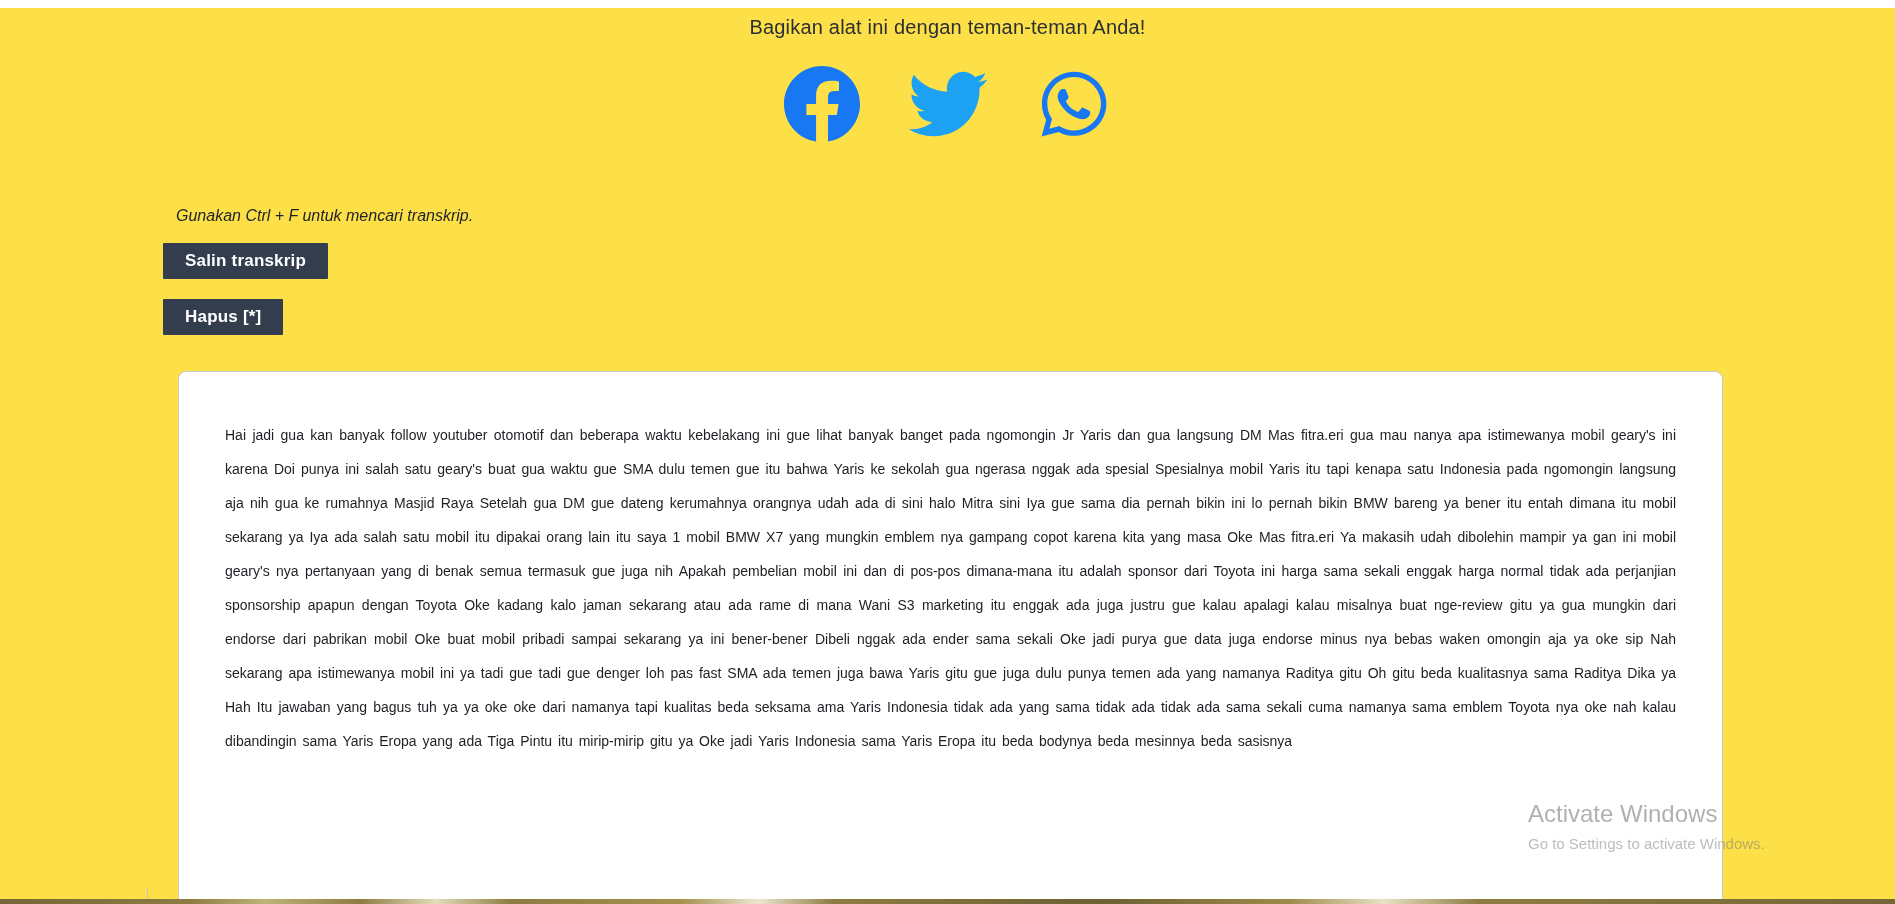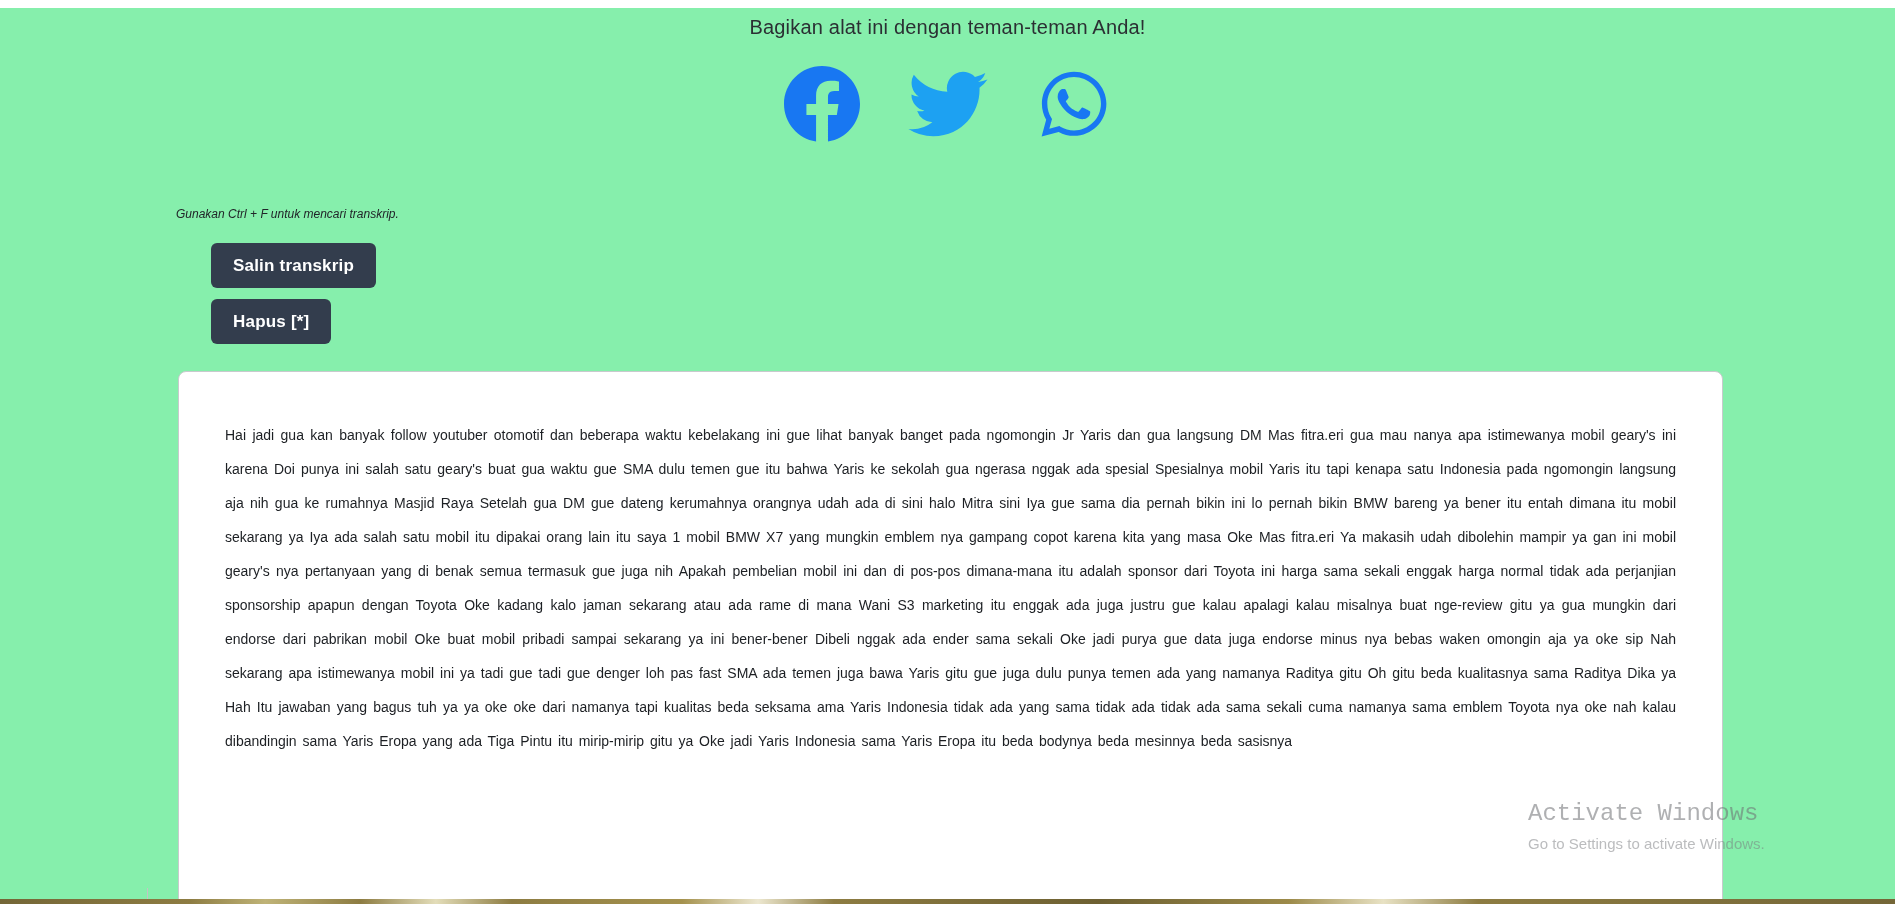--- a/index.html
+++ b/index.html
@@ -1,50 +1,50 @@
 <!DOCTYPE html>
 <html><head>
 <meta charset="utf-8">
 <style>
   html,body{margin:0;padding:0;background:#f1f1f2;}
   .screen{
     position:relative;width:1895px;height:904px;overflow:hidden;
-    background:#86efac;font-family:"Liberation Sans",sans-serif;color:#212529;
+    background:#fde047;font-family:"Liberation Sans",sans-serif;color:#212529;
   }
   .topband{position:absolute;top:0;left:0;width:100%;height:8px;background:#ffffff;}
   .share-heading{
     position:absolute;top:16px;left:0;width:100%;text-align:center;
     font-size:20px;color:#2b2f33;letter-spacing:.2px;
   }
   .social-row{
     position:absolute;top:64px;left:50%;transform:translateX(-50%);
     display:flex;align-items:center;gap:46px;height:84px;
   }
   .social-row a{display:flex;align-items:center;justify-content:center;width:80px;height:84px;}
   .note{
-    position:absolute;left:176px;top:207px;font-style:italic;font-size:12px;color:#212529;
+    position:absolute;left:176px;top:207px;font-style:italic;font-size:16px;color:#212529;
   }
   .btn{
     position:absolute;left:163px;background:#333d4d;color:#ffffff;border:none;
-    border-radius:6px;font-family:"Liberation Sans",sans-serif;font-weight:bold;
-    font-size:17px;padding:0 22px;height:45px;cursor:pointer;letter-spacing:.2px;margin-left:48px;
+    border-radius:1px;font-family:"Liberation Sans",sans-serif;font-weight:bold;
+    font-size:17px;padding:0 22px;height:36px;cursor:pointer;letter-spacing:.2px;
   }
   .btn-copy{top:243px;}
   .btn-del{top:299px;text-align:right;}
   .card{
     position:absolute;left:178px;top:371px;width:1545px;height:760px;
     background:#ffffff;border:1px solid #c8cacd;border-radius:8px;
     box-sizing:border-box;padding:46px 46px;
   }
   .transcript{
     font-size:14px;line-height:34px;color:#1c1f23;text-align:justify;
     margin:0;word-spacing:2px;
   }
   .watermark{position:absolute;left:1528px;top:800px;z-index:10;pointer-events:none;}
-  .watermark .wm1{font-size:24px;color:rgba(110,112,115,.55);line-height:28px;font-family:Liberation Mono, monospace;}
+  .watermark .wm1{font-size:24px;color:rgba(110,112,115,.55);line-height:28px;}
   .watermark .wm2{font-size:15px;color:rgba(120,122,125,.50);line-height:20px;margin-top:6px;text-align:center;}
   .belowfold-line{position:absolute;left:147px;top:888px;width:1px;height:11px;background:#c4c4c4;}
   .bottomstrip{
     position:absolute;left:0;bottom:0;width:100%;height:5px;
     background:linear-gradient(90deg,
       #746637 0%, #8d7c42 10%, #bfb377 14%, #8d7c42 19%, #e3ddb9 23%,
       #8d7c42 27%, #a5924e 36%, #ece7cf 40%, #8d7c42 44%, #6d6032 58%,
       #9c8a49 68%, #e8e2c4 73%, #8d7c42 78%, #746637 100%);
   }
 </style>

